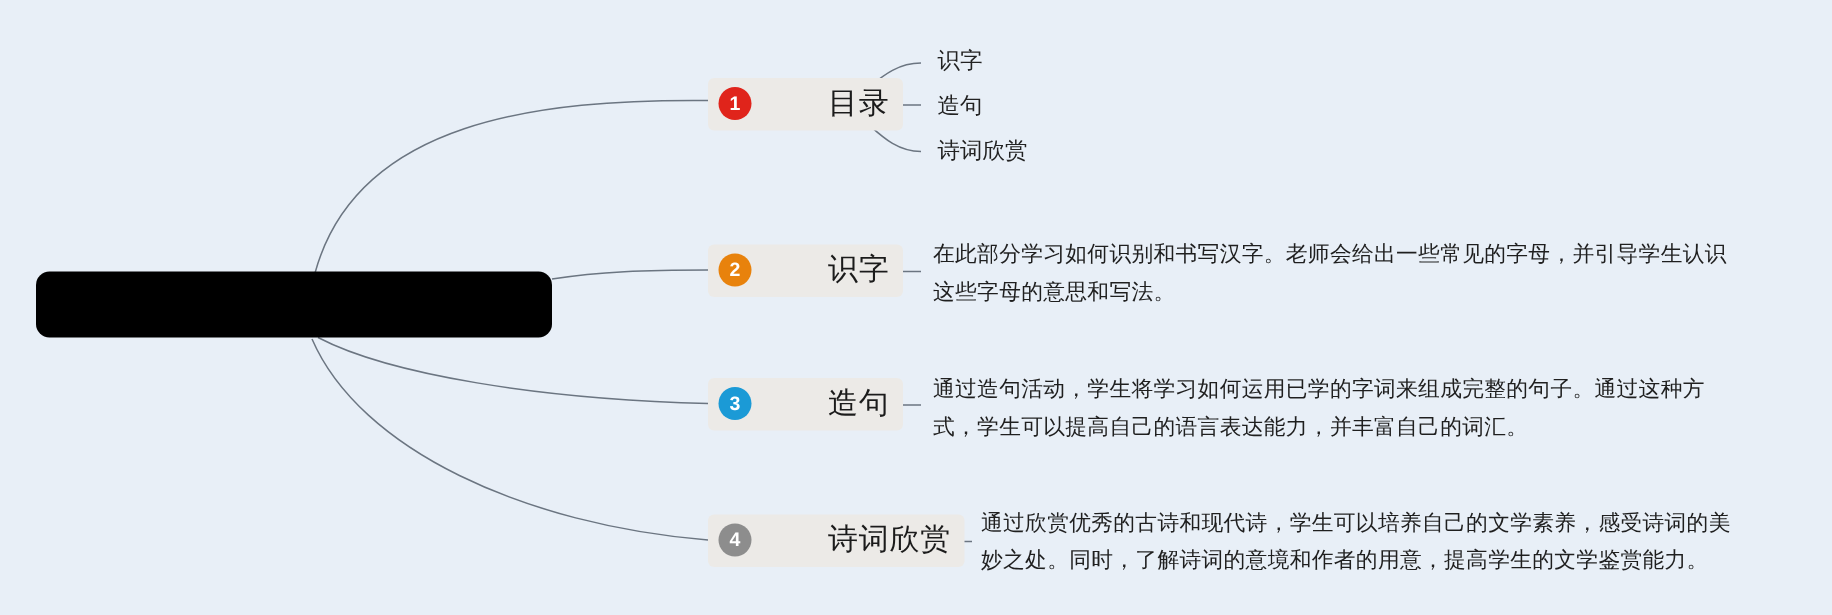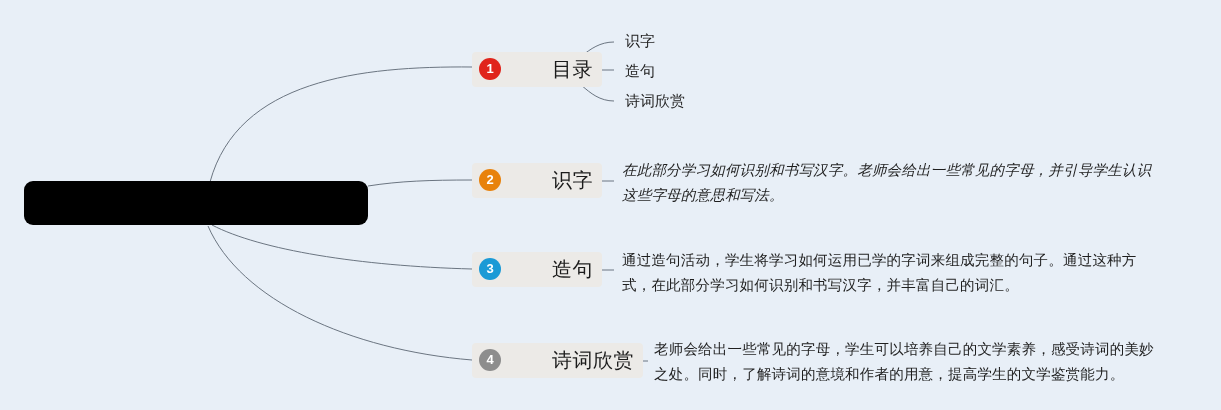--- a/index.html
+++ b/index.html
@@ -88,21 +88,21 @@
   .leaf-2 { left: 625px; top: 91px; }
 
   
   .desc {
     position: absolute;
     font-size: 14.5px;
     line-height: 25px;
     color: #1f1f1f;
     letter-spacing: 0.2px;
   }
-  .desc-2 { left: 622px; top: 158px; width: 530px; font-style: italic; }
+  .desc-2 { left: 622px; top: 158px; width: 530px; }
   .desc-3 { left: 622px; top: 248px; width: 530px; }
   .desc-4 { left: 654px; top: 337px; width: 505px; }
 </style>
 </head>
 <body style="background: rgb(232, 239, 247);">
 
 <div id="mindmap">
 
   <svg id="connectors" viewBox="0 0 1221 410" xmlns="http://www.w3.org/2000/svg">
     <g fill="none" stroke="#6b7581" stroke-width="1">
@@ -149,16 +149,16 @@
   <div class="branch-node node-4">
     <span class="branch-badge" style="background: rgb(141, 141, 141);">4</span>
     <span class="branch-label">诗词欣赏</span>
   </div>
 
   <div class="leaf-item leaf-0">识字</div>
   <div class="leaf-item leaf-1">造句</div>
   <div class="leaf-item leaf-2">诗词欣赏</div>
 
   <div class="desc desc-2">在此部分学习如何识别和书写汉字。老师会给出一些常见的字母，并引导学生认识这些字母的意思和写法。</div>
-  <div class="desc desc-3">通过造句活动，学生将学习如何运用已学的字词来组成完整的句子。通过这种方式，在此部分学习如何识别和书写汉字，并丰富自己的词汇。</div>
-  <div class="desc desc-4">老师会给出一些常见的字母，学生可以培养自己的文学素养，感受诗词的美妙之处。同时，了解诗词的意境和作者的用意，提高学生的文学鉴赏能力。</div>
+  <div class="desc desc-3">通过造句活动，学生将学习如何运用已学的字词来组成完整的句子。通过这种方式，学生可以提高自己的语言表达能力，并丰富自己的词汇。</div>
+  <div class="desc desc-4">通过欣赏优秀的古诗和现代诗，学生可以培养自己的文学素养，感受诗词的美妙之处。同时，了解诗词的意境和作者的用意，提高学生的文学鉴赏能力。</div>
 
 </div>
 
 </body></html>

